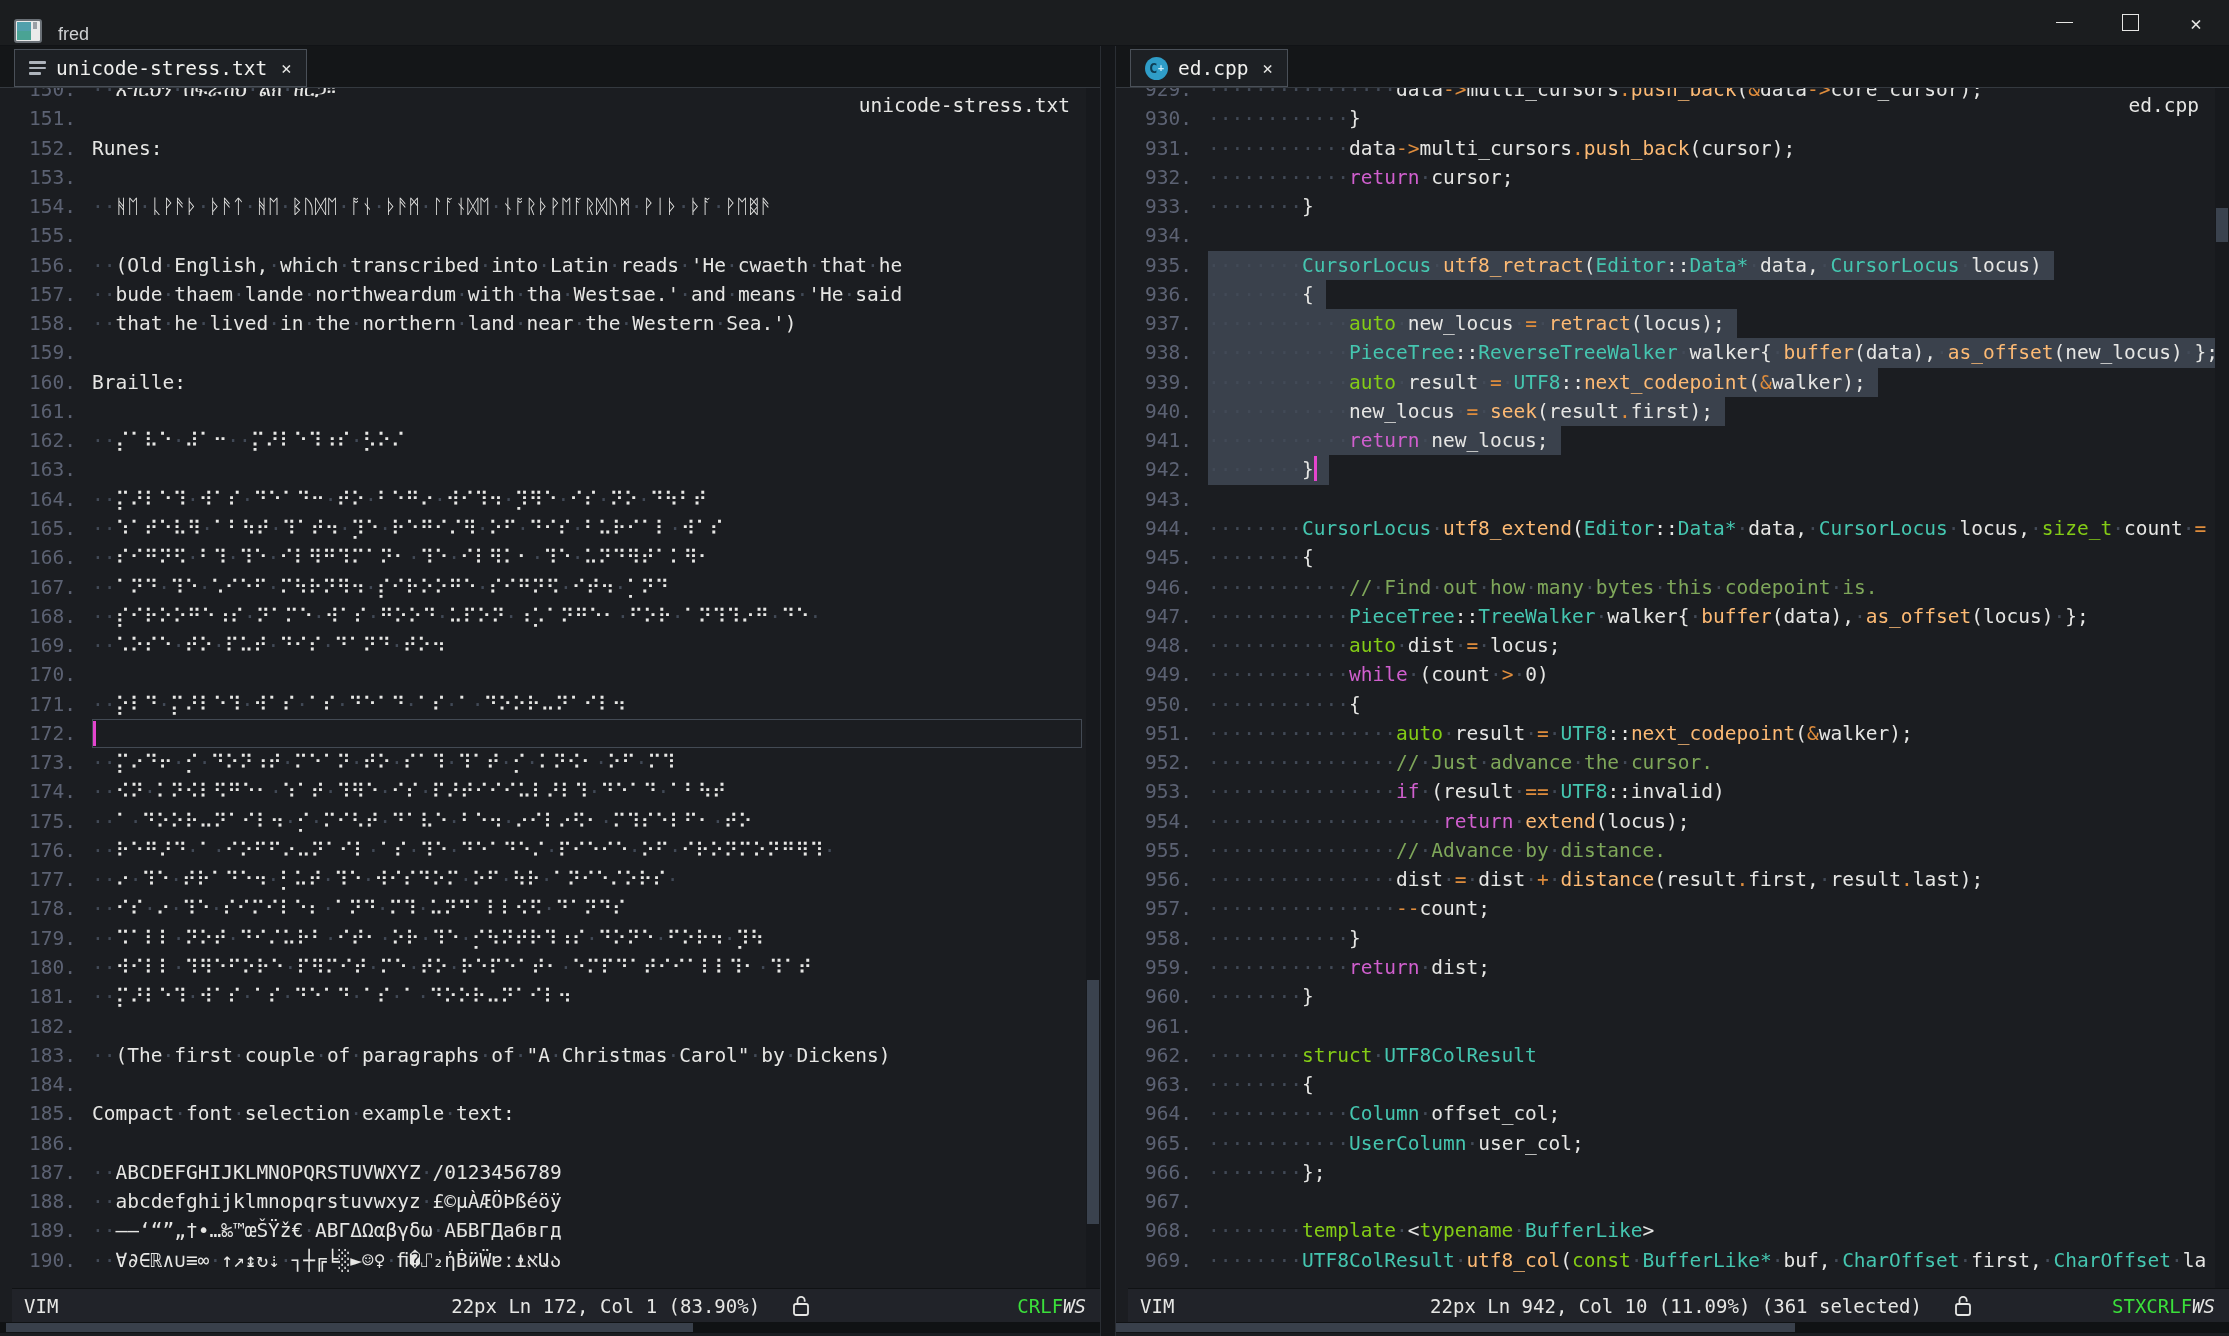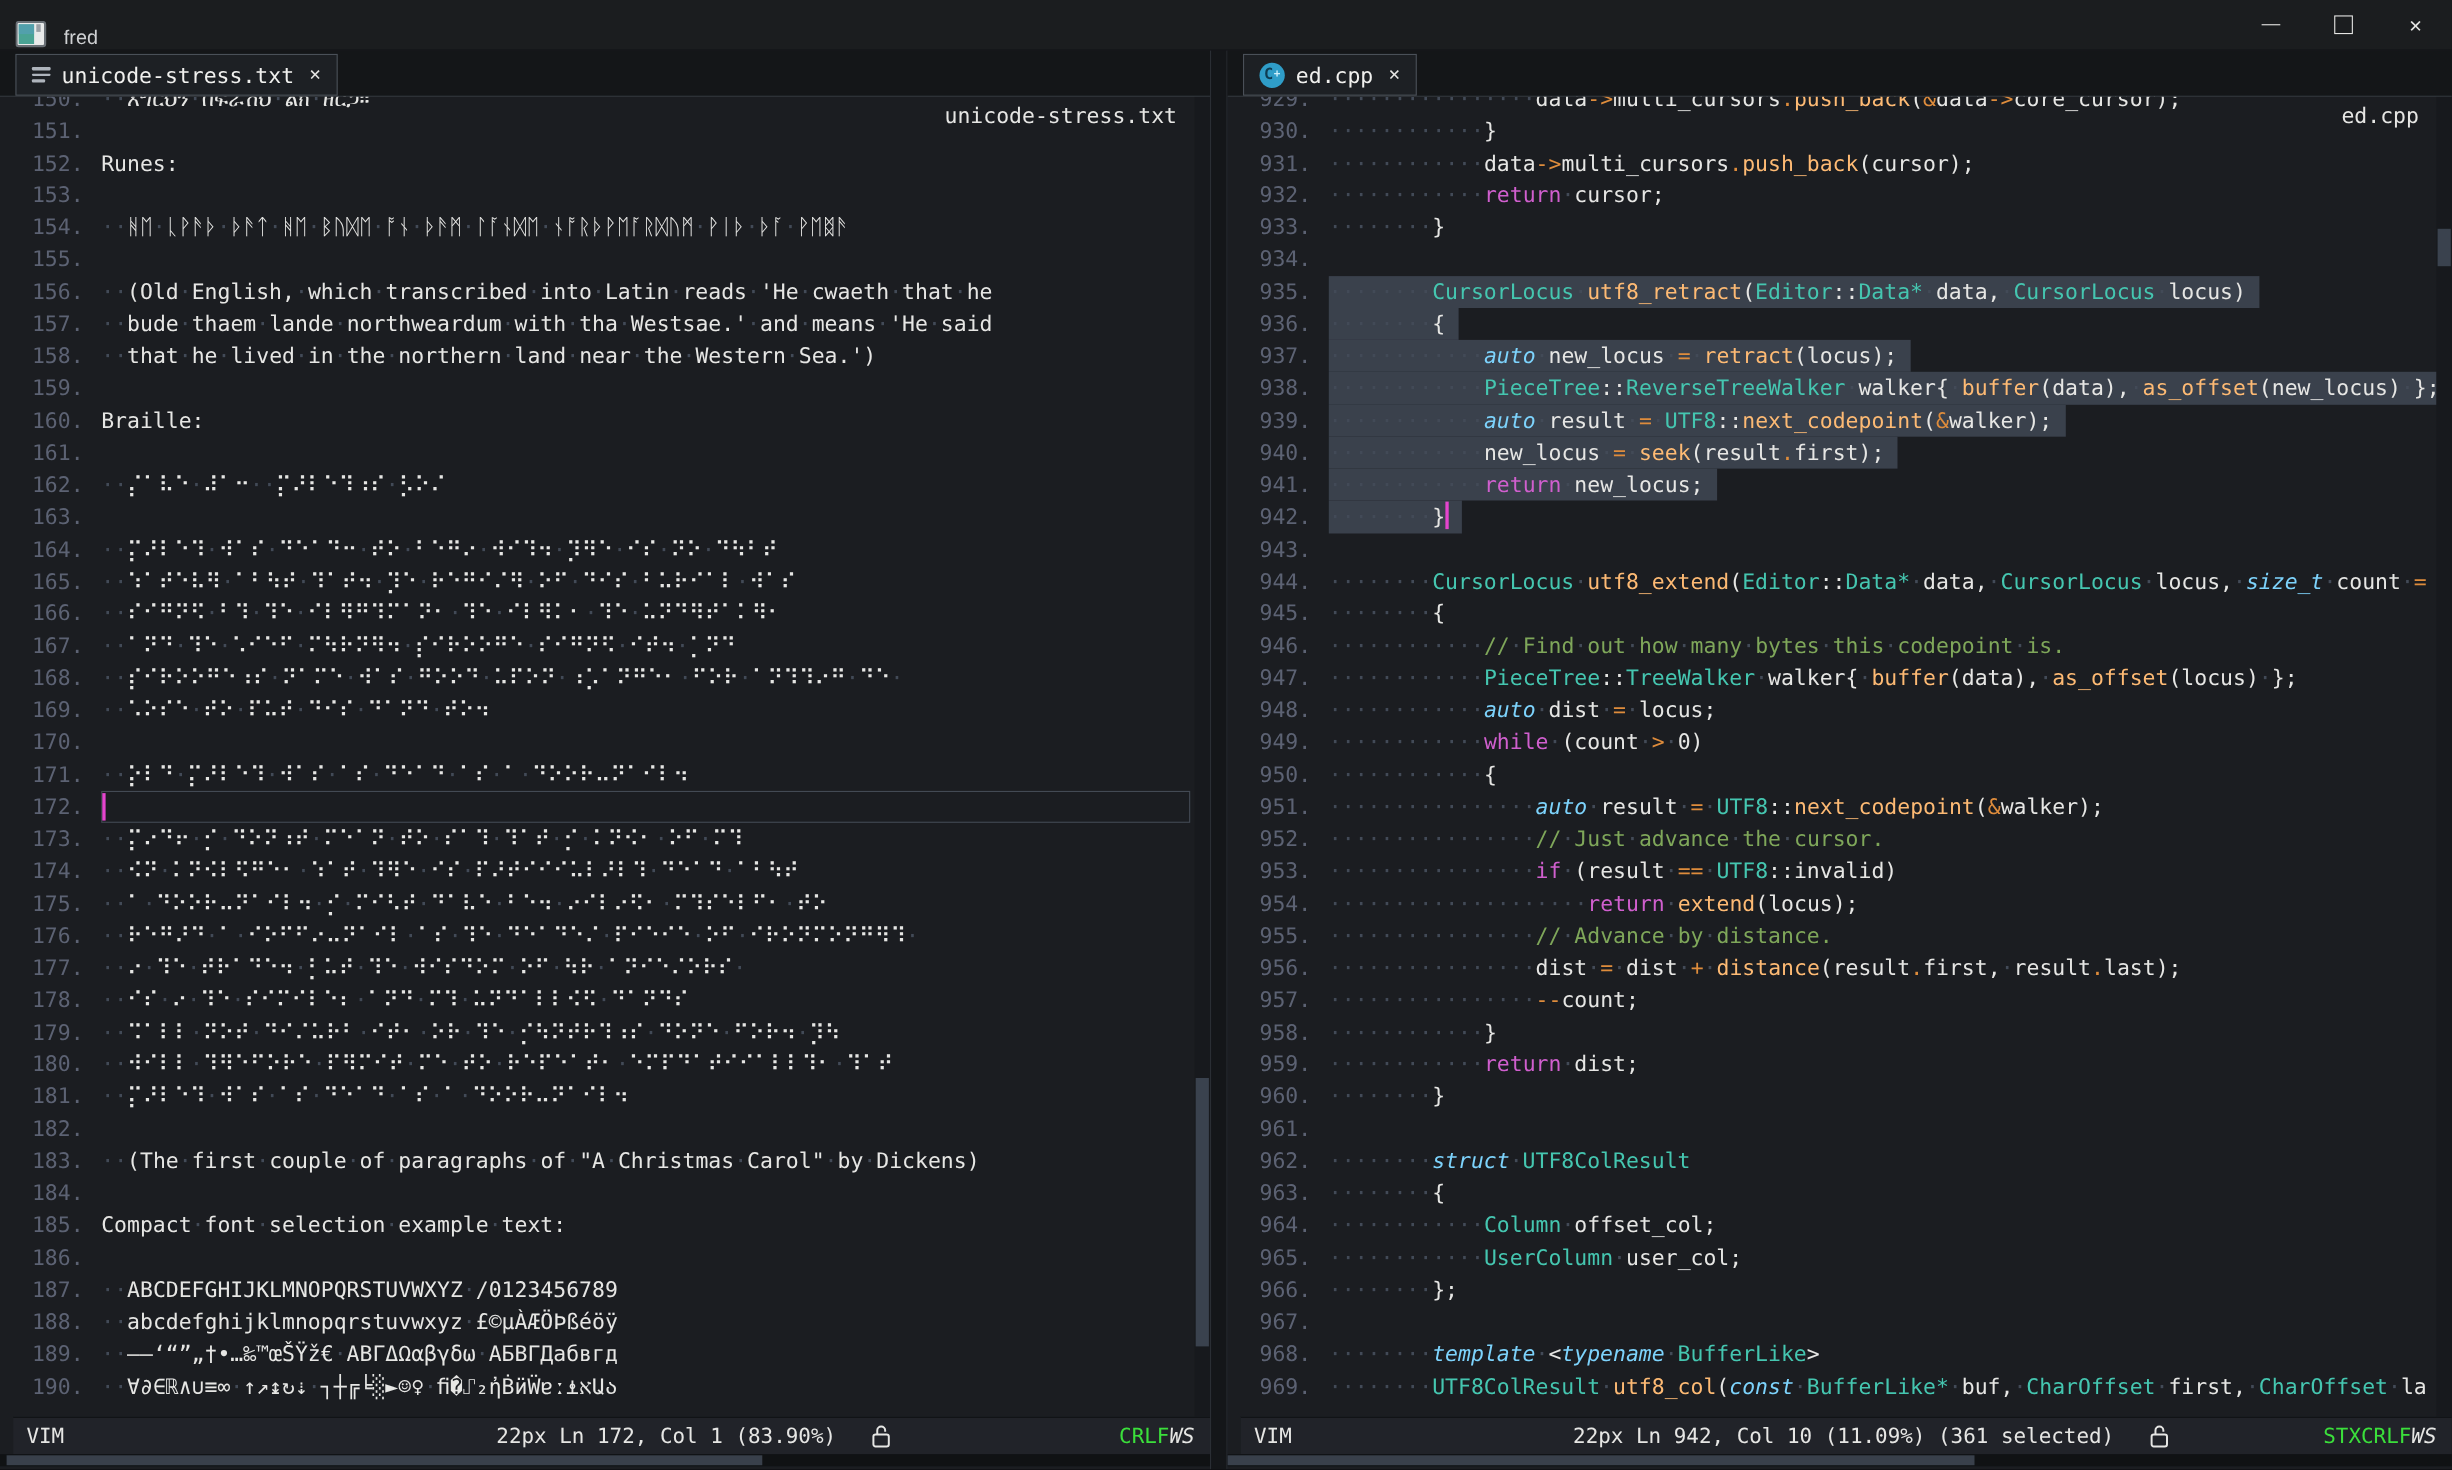--- a/index.html
+++ b/index.html
@@ -30,21 +30,21 @@
   .cpp-icon{width:23px;height:23px;border-radius:50%;background:#2f9dc8;color:#0e3c52;display:inline-flex;
             align-items:center;justify-content:center;font-size:14px;font-weight:bold;line-height:1;}
   .cpp-icon small{font-size:10px;margin-left:.5px;color:#cdeffc;}
   
   .editor{position:relative;height:1200px;overflow:hidden;flex:none;display:flex;}
   .lines{flex:1;margin-top:-13px;overflow:hidden;}
   .line{display:flex;height:29.268px;line-height:29.268px;font-size:19.5px;white-space:pre;}
   .ln{flex:none;width:76px;text-align:right;color:#5c6273;padding-right:0;}
   .inner{margin-left:16px;white-space:pre;}
   .wsdot{color:#424a57;}
-  .c-tx{color:#e6e6e4;} .c-kw{color:#7dd3fc;font-style:italic;} .c-kp{color:#d05fce;text-align:center;} .c-ty{color:#45c6b0;}
+  .c-tx{color:#e6e6e4;} .c-kw{color:#84cc16;} .c-kp{color:#d05fce;text-align:center;} .c-ty{color:#45c6b0;}
   .c-fn{color:#fdba74;} .c-op{color:#de8c3c;} .c-cm{color:#7fa75a;}
   .f-sel .inner{background:#3a414c;padding-right:12px;}
   .f-selfull .inner{flex:1;padding-right:0;}
   .f-cur .inner{flex:1;border:1px solid #434a54;margin-right:4px;box-sizing:border-box;}
   .caret{display:inline-block;width:3px;height:25px;background:#e445ce;vertical-align:-5px;}
   .overlay-name{position:absolute;top:6px;right:30px;font-size:19.5px;color:#e6e6e4;background:transparent;}
   
   .vscroll{width:14px;flex:none;background:#17191d;position:relative;}
   .vthumb{position:absolute;left:1px;right:1px;background:#3a424e;}
   

